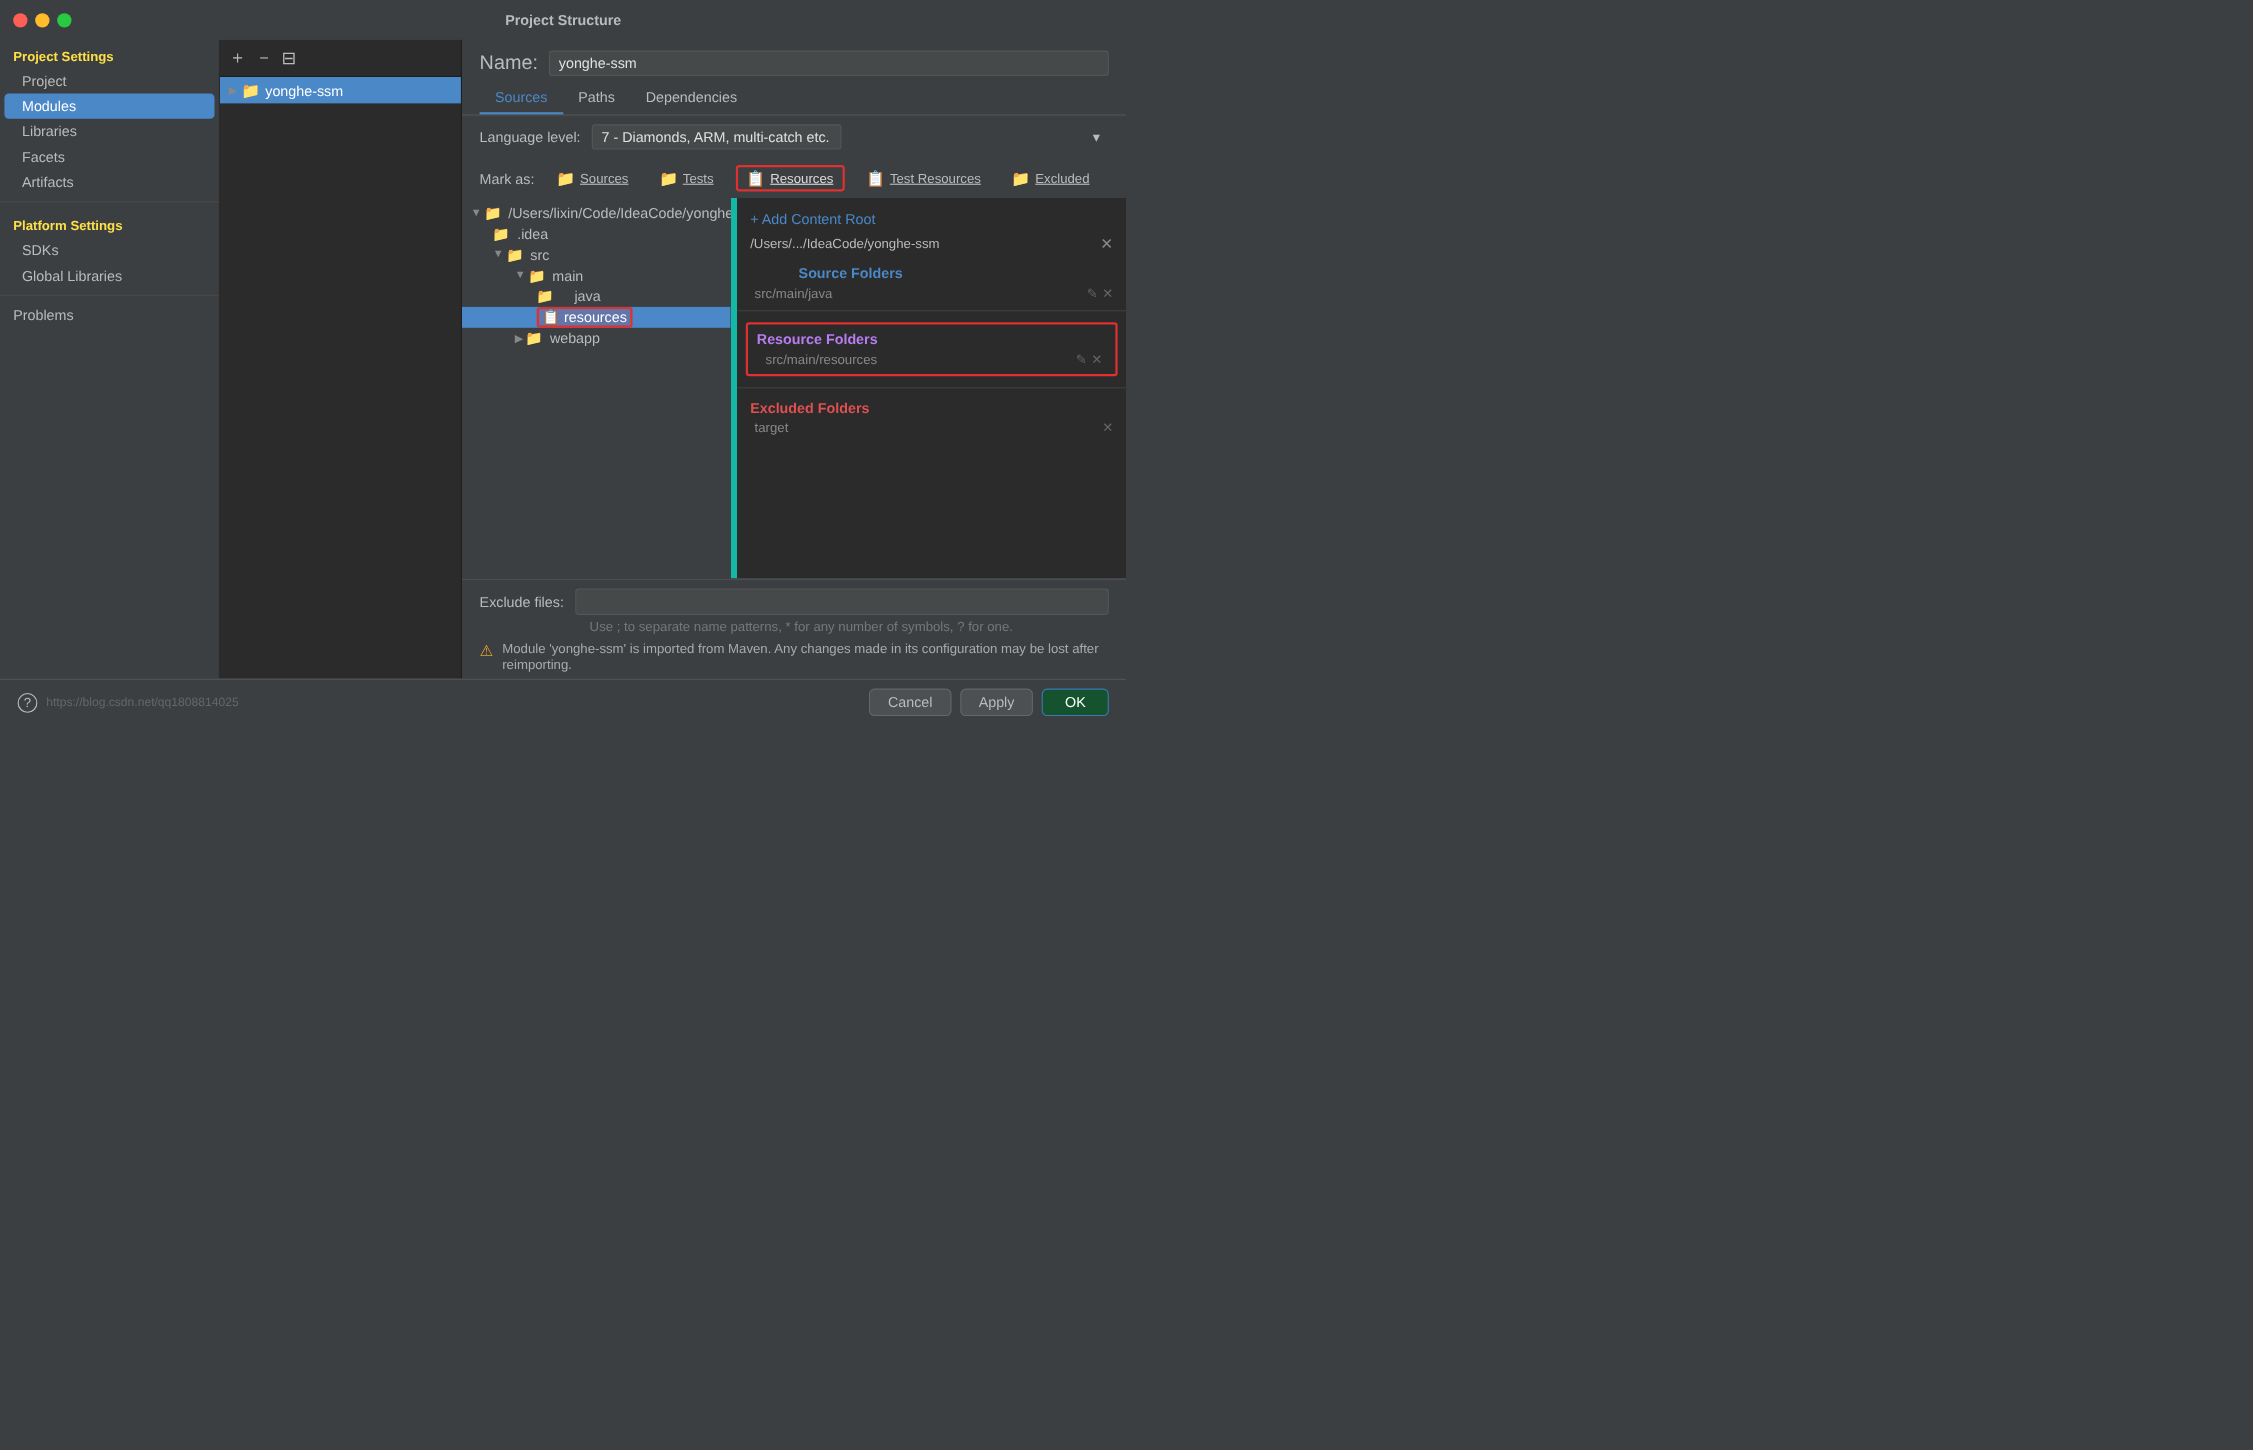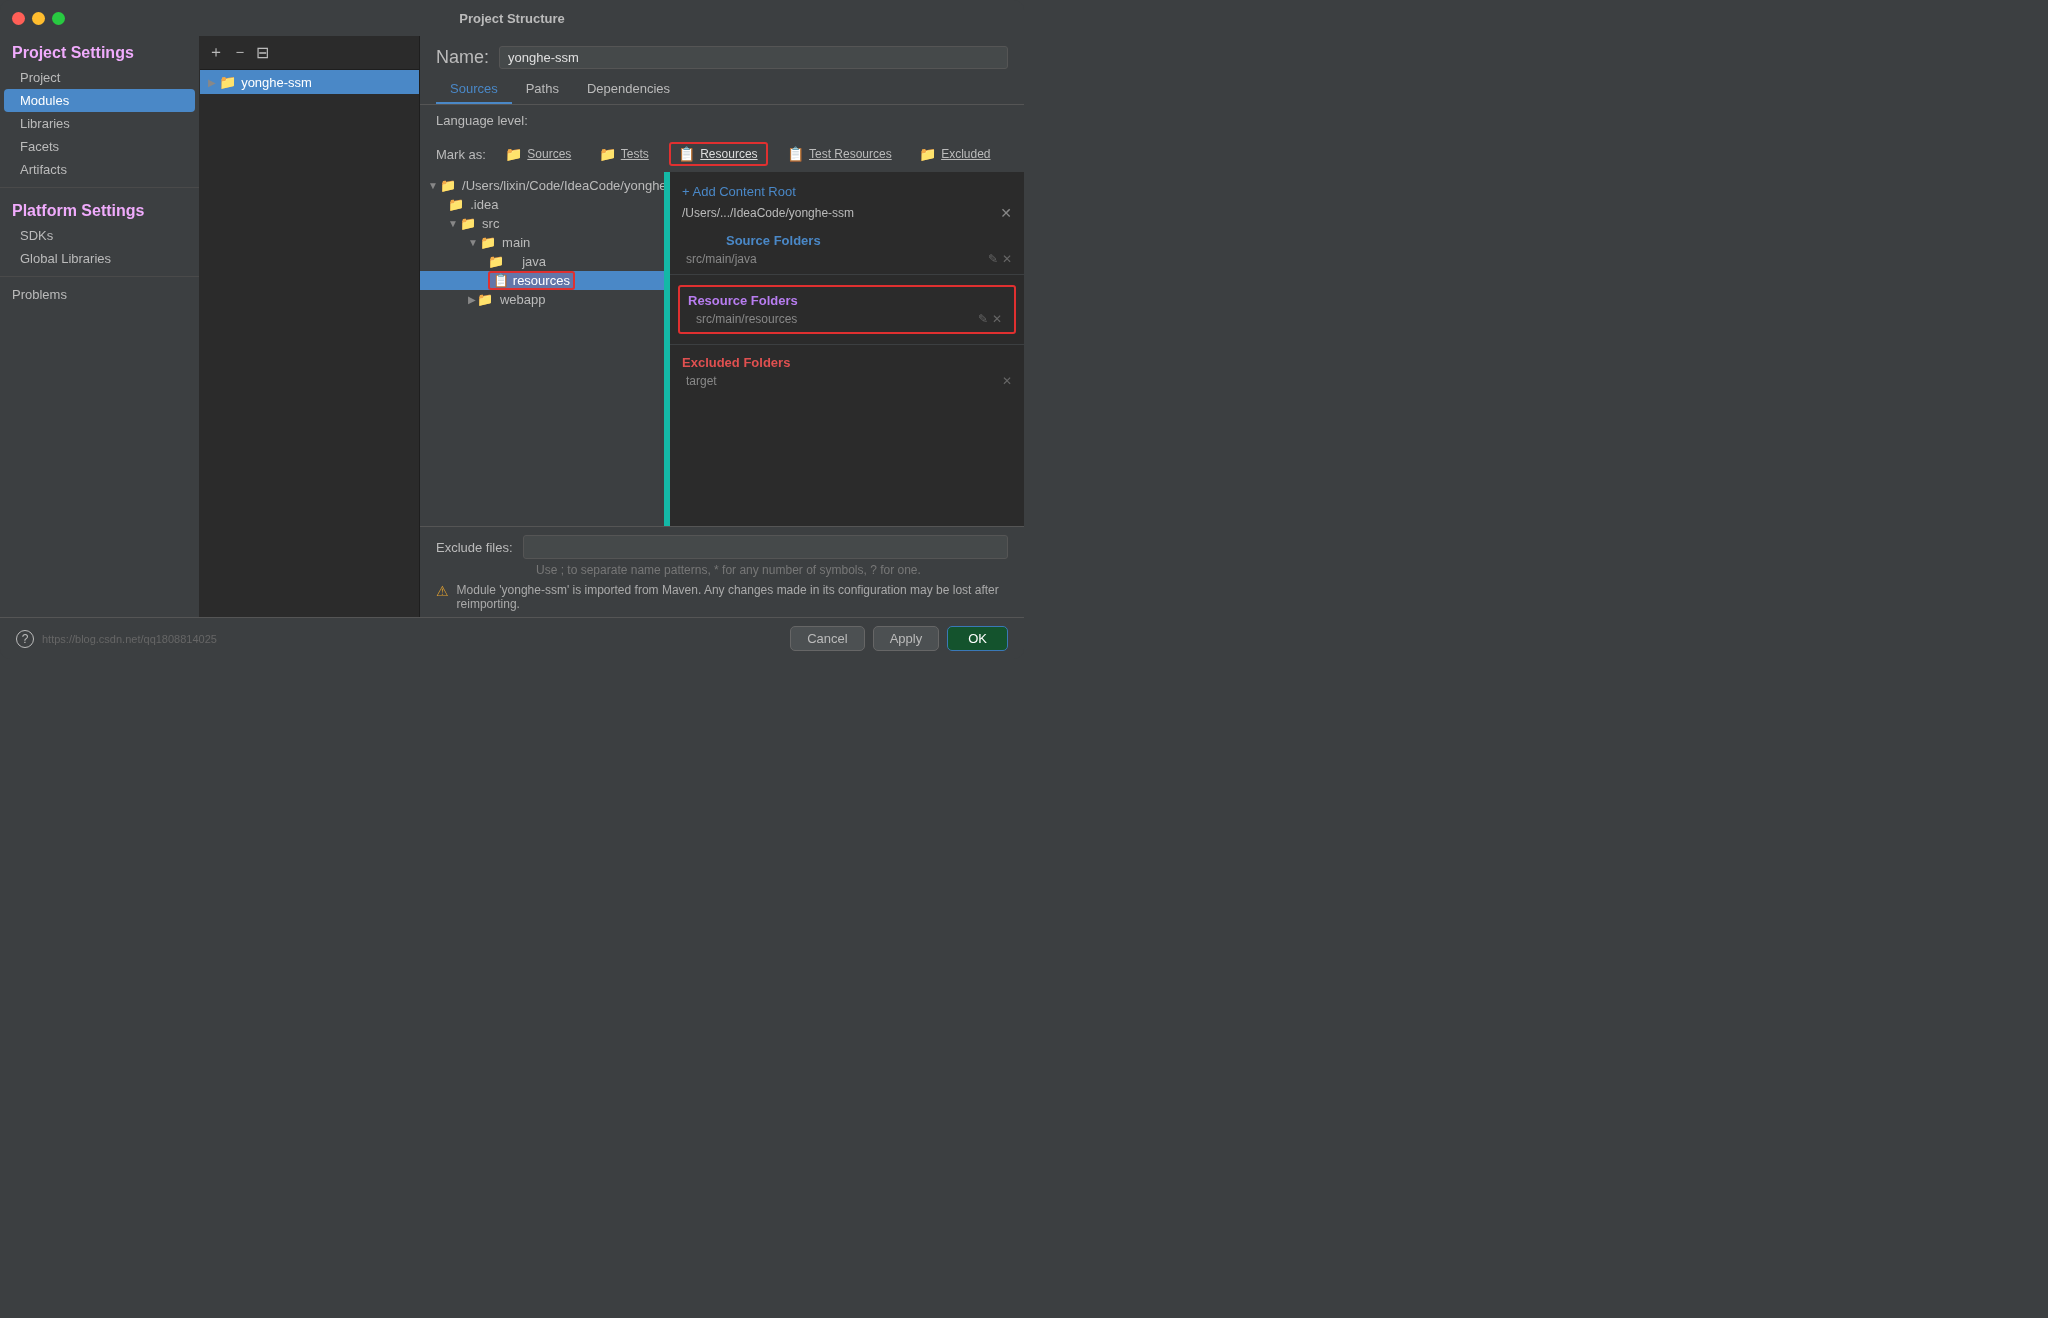--- a/index.html
+++ b/index.html
@@ -51,22 +51,22 @@
     
     .sidebar {
       width: 200px;
       background: #3c3f41;
       display: flex;
       flex-direction: column;
       border-right: 1px solid #2b2b2b;
       flex-shrink: 0;
     }
     .sidebar-section-header {
-      color: #f0abfc;
-      font-size: 16px;
+      color: #fde047;
+      font-size: 12px;
       font-weight: 700;
       padding: 8px 12px 4px 12px;
     }
     .sidebar-item {
       padding: 4px 12px 4px 20px;
       cursor: pointer;
       color: #bbb;
       font-size: 13px;
     }
     .sidebar-item.active {
@@ -435,20 +435,25 @@
     </div>
 
     <div class="tabs">
       <div class="tab active">Sources</div>
       <div class="tab">Paths</div>
       <div class="tab">Dependencies</div>
     </div>
 
     <div class="lang-row">
       <span class="lang-label">Language level:</span>
+      <div class="lang-select-wrapper">
+        <select class="lang-select">
+          <option>7 - Diamonds, ARM, multi-catch etc.</option>
+        </select>
+      </div>
     </div>
 
     <div class="mark-as-row">
       <span class="mark-label">Mark as:</span>
       <div class="mark-btn">
         <span class="btn-icon" style="color:#4a88c7">📁</span>
         <span style="text-decoration:underline">Sources</span>
       </div>
       <div class="mark-btn">
         <span class="btn-icon" style="color:#5ba85e">📁</span>

